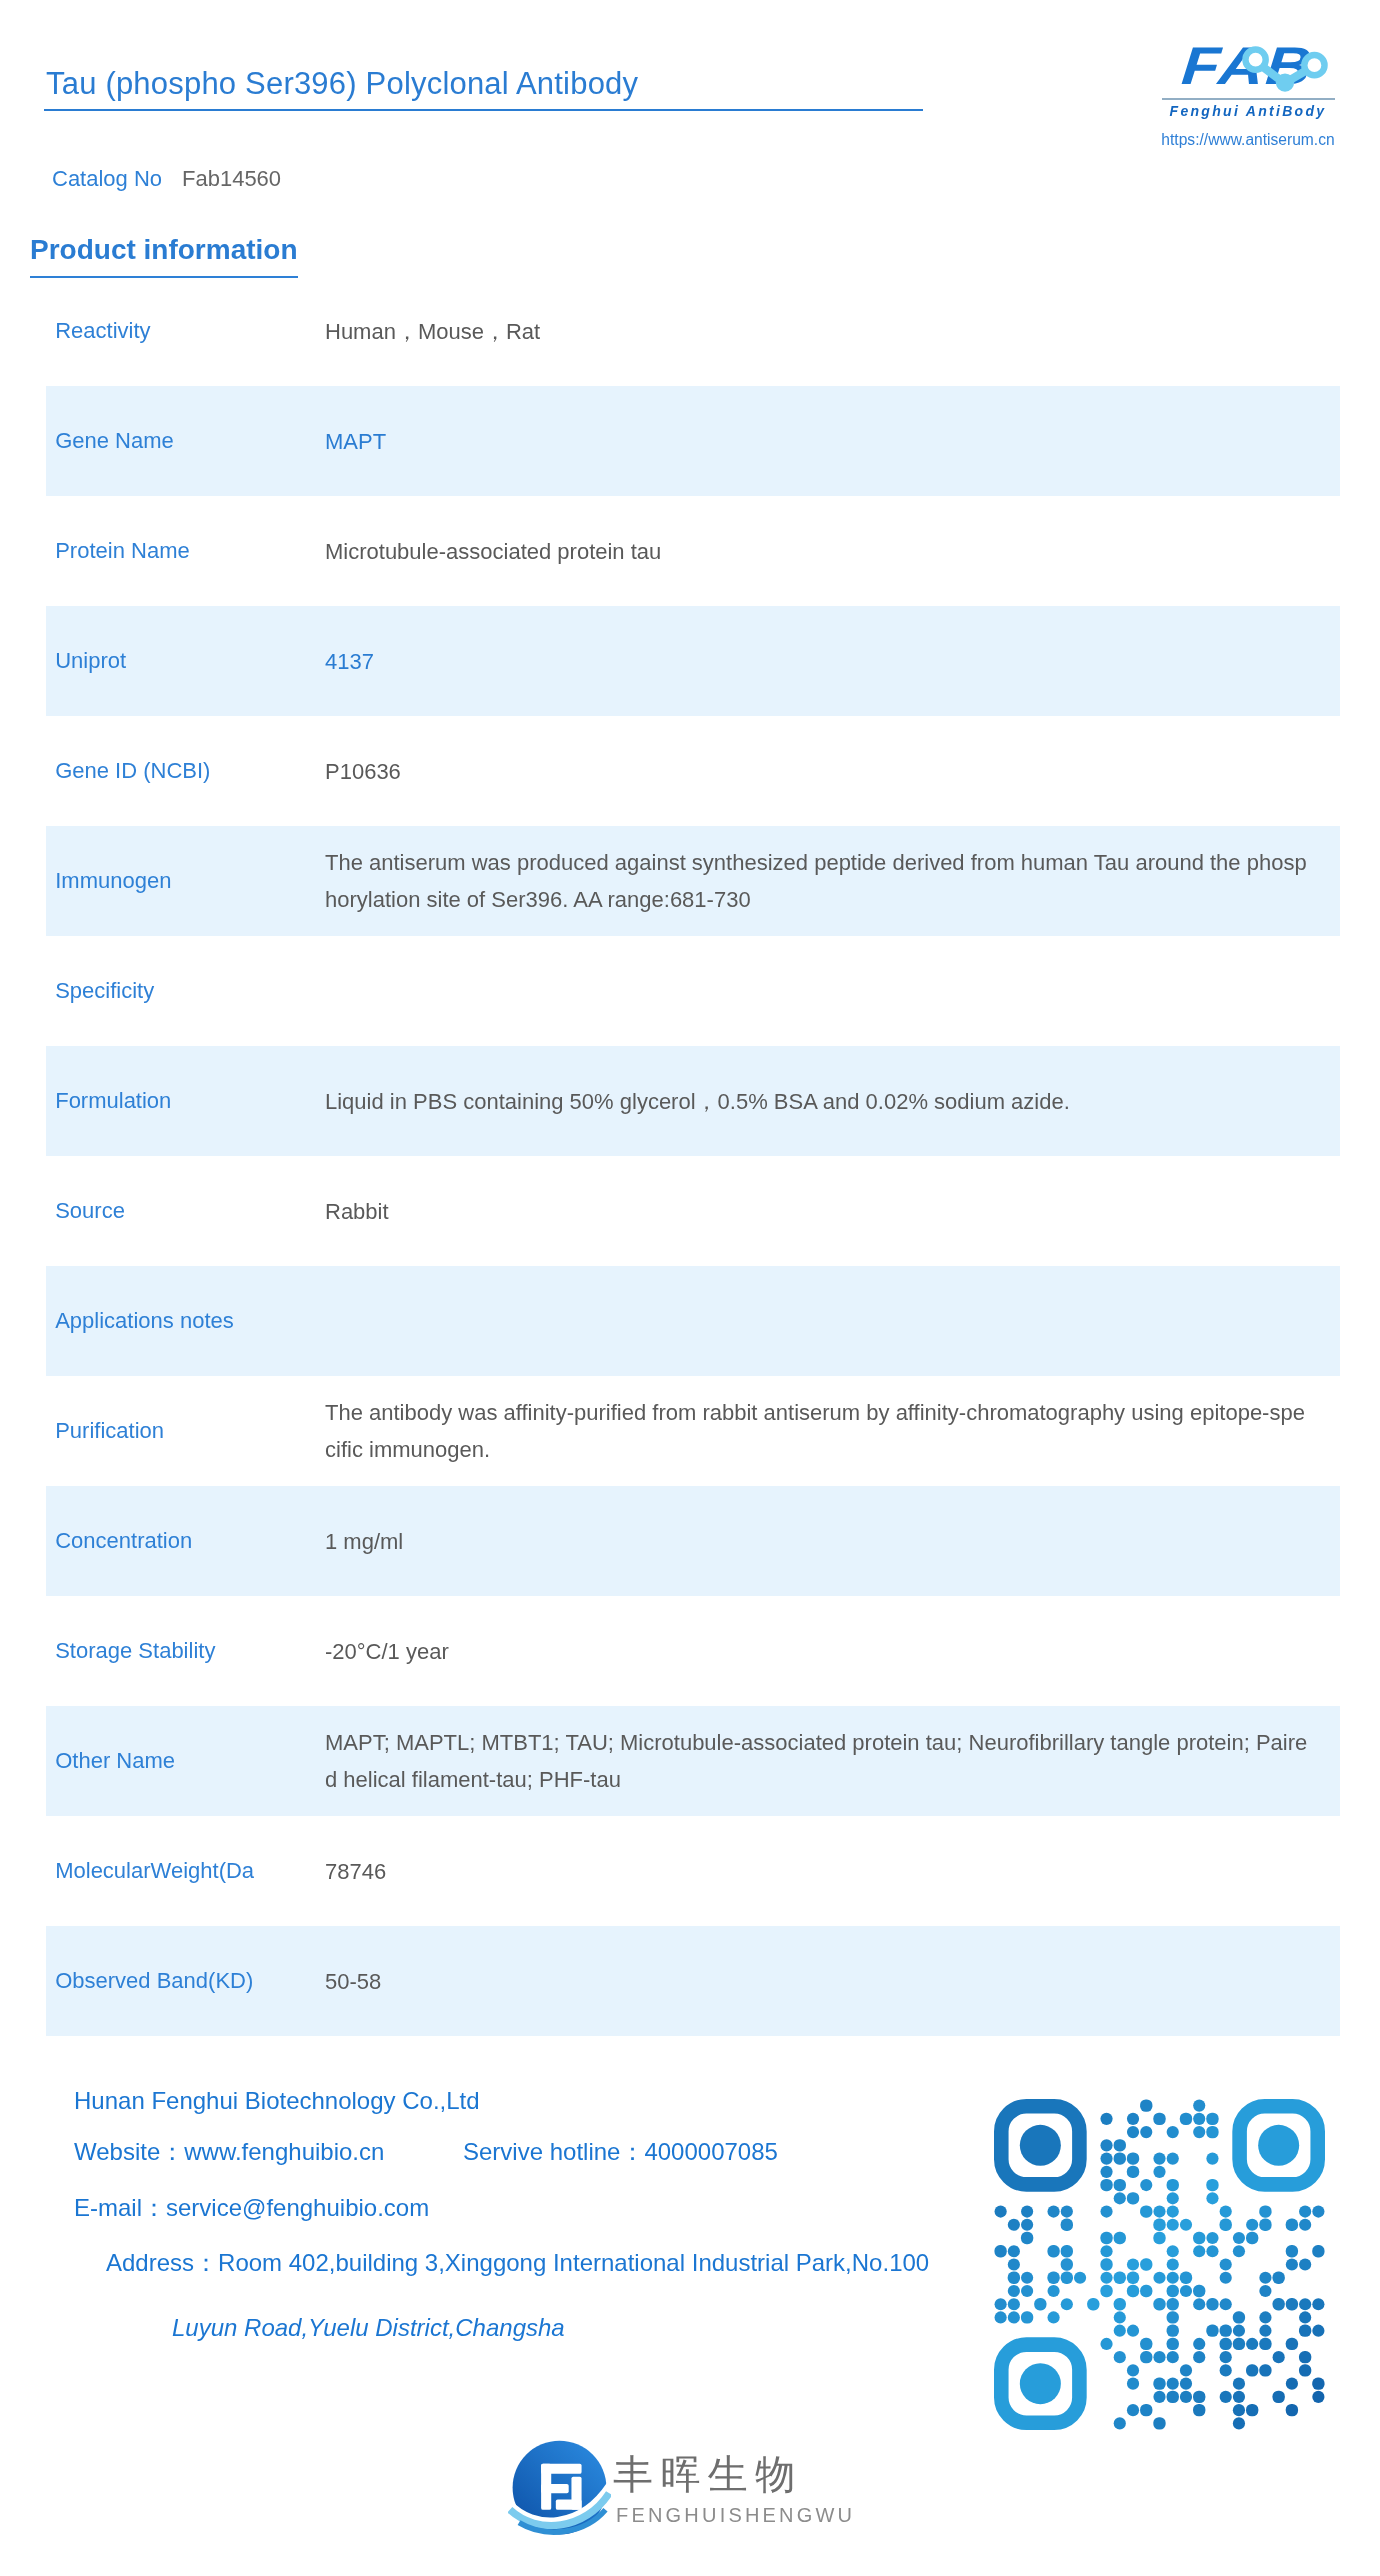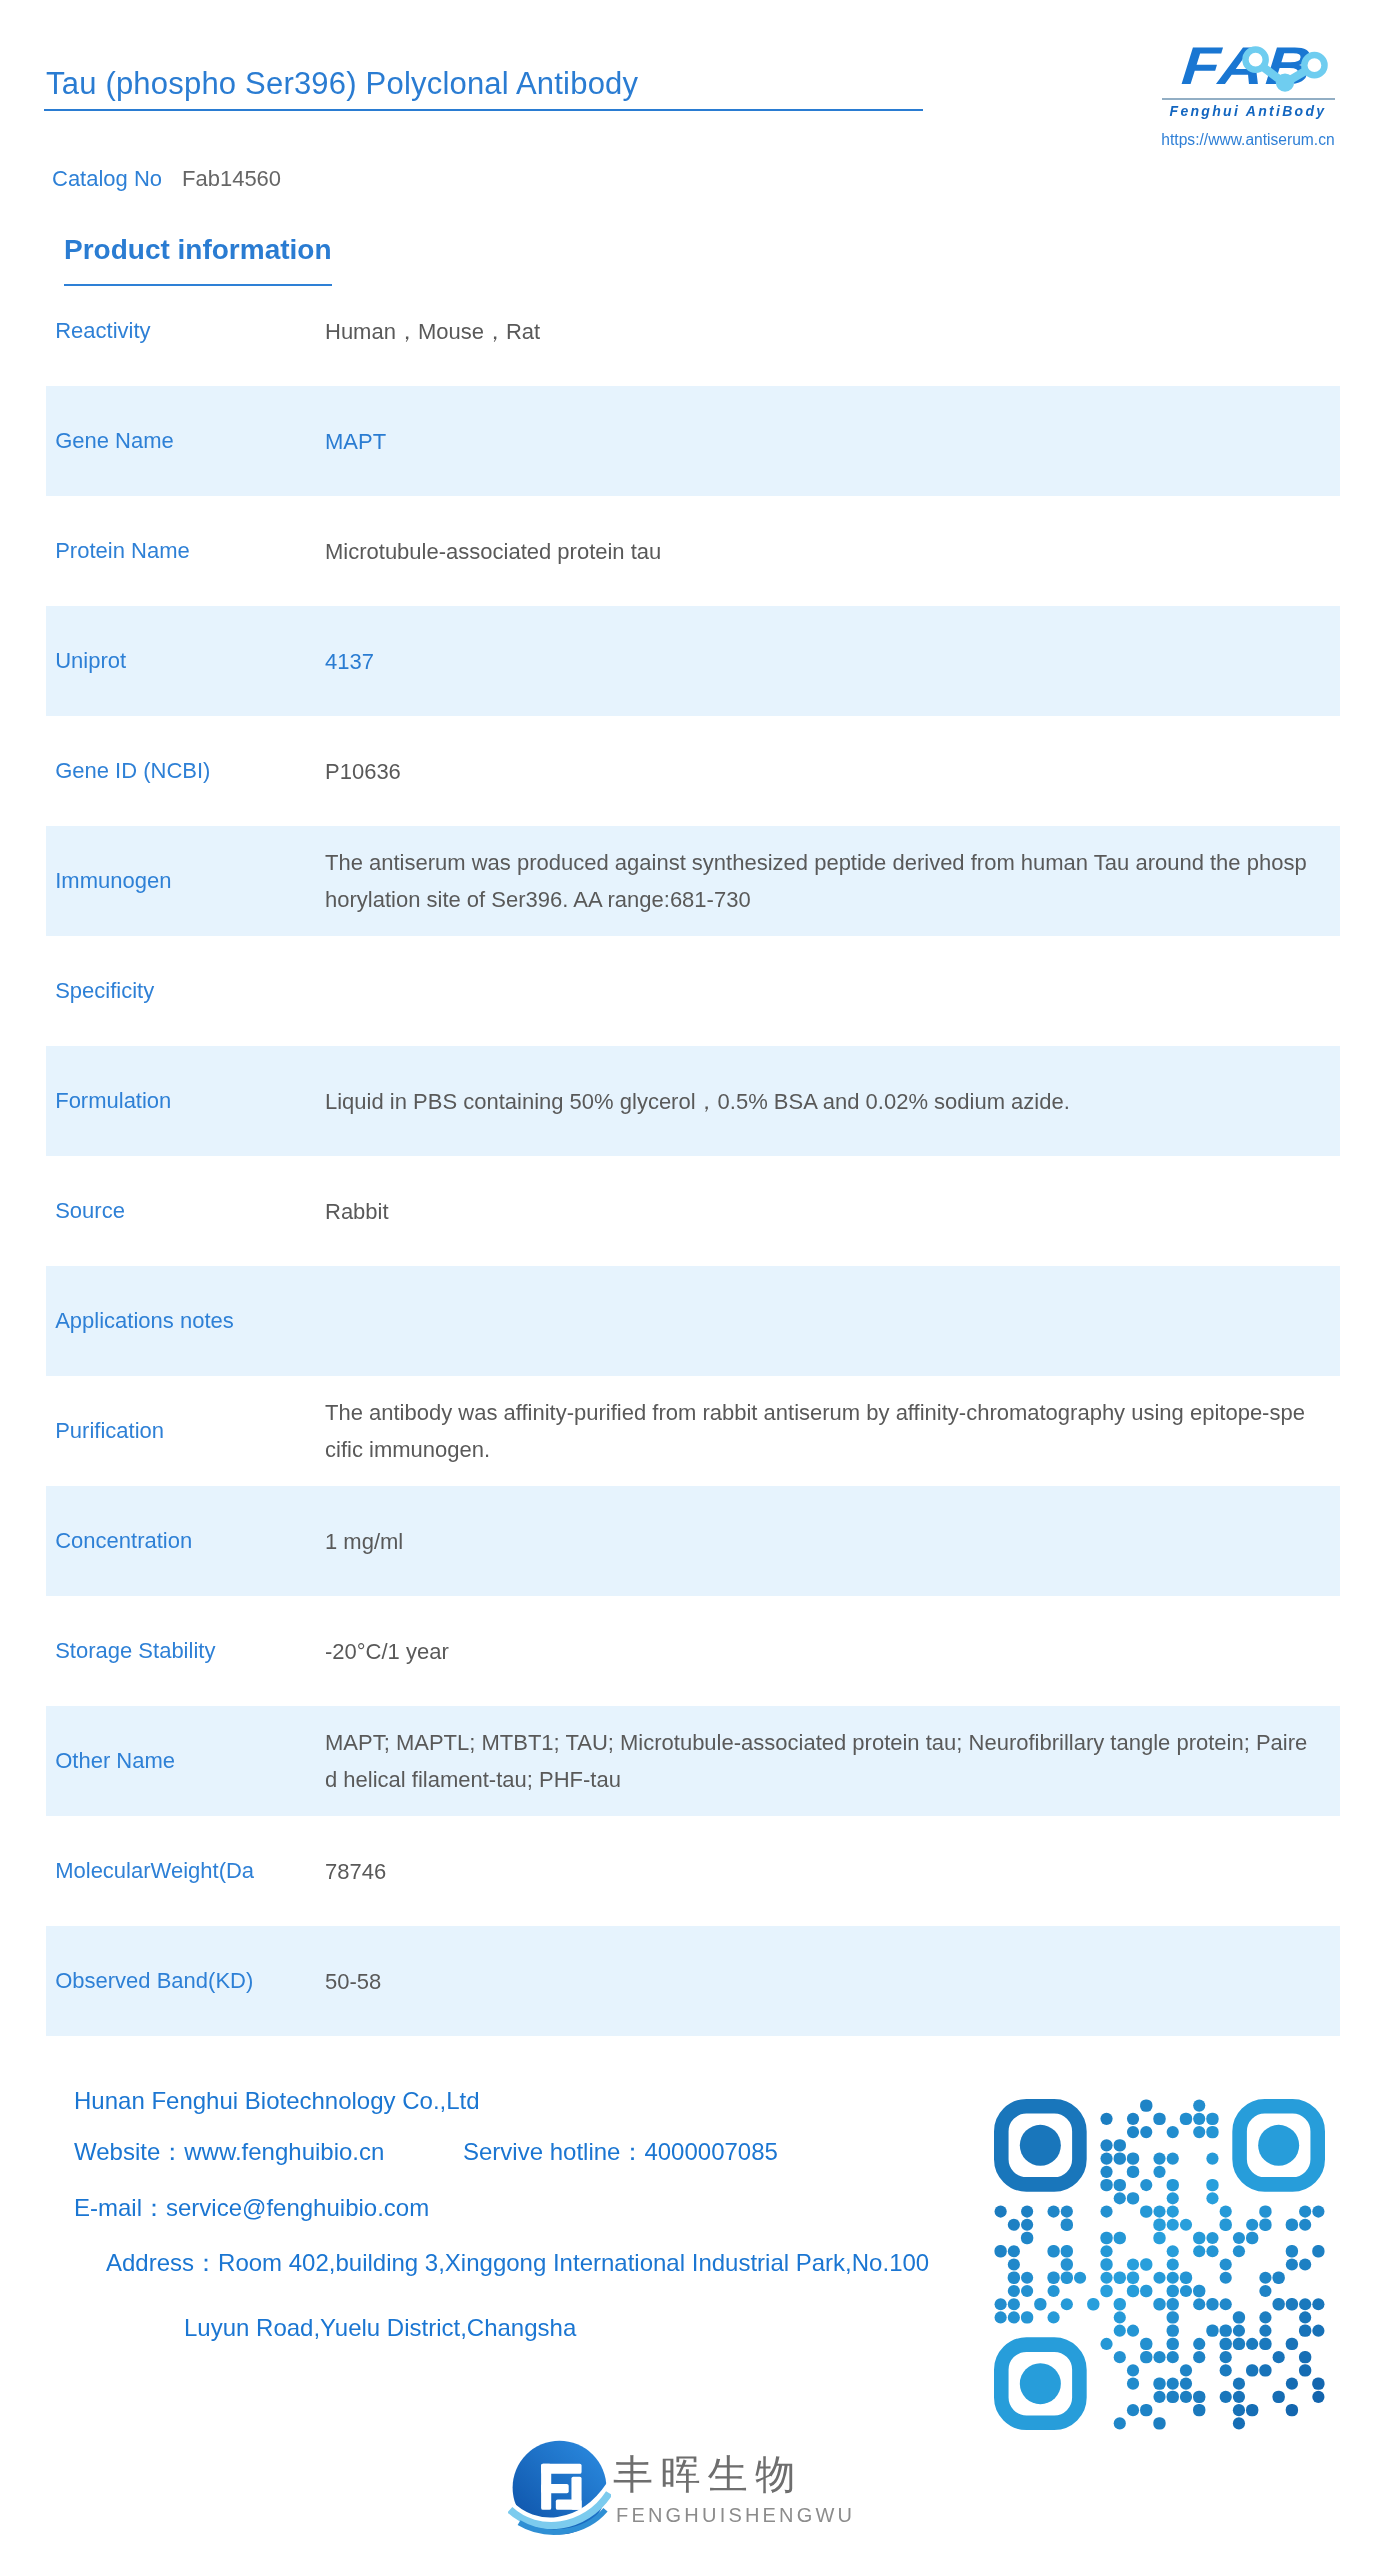--- a/index.html
+++ b/index.html
@@ -35,24 +35,24 @@
   .logo-subtitle {
     font-size:14px; font-weight:bold; font-style:italic;
     color:#1366c0; letter-spacing:2.3px; white-space:nowrap;
   }
   .logo-url { margin-top:12px; font-size:15.6px; color:#2e7fd6; }
   .catalog-line { position:absolute; left:52px; top:166px; font-size:22px; }
   .catalog-label { color:#2e80d6; display:inline-block; width:130px; }
   .catalog-value { color:#666666; }
   
   .section-title {
-    position:absolute; left:64px; top:234px;
+    position:absolute; left:30px; top:234px;
     display:inline-block;
     font-size:28px; color:#2a7cd2;
-    padding-bottom:18px;
+    padding-bottom:10px;
     border-bottom:2.8px solid #2e80d6;
   }
   
   .product-table { position:absolute; left:46px; top:276px; width:1294px; }
   .row { position:relative; height:110px; }
   .row:nth-child(even) { background:#e6f3fd; }
   .row-label {
     position:absolute; left:9.2px; top:0; width:267px; height:110px;
     display:flex; align-items:center;
     font-size:22px; color:#2e80d6;
@@ -65,21 +65,21 @@
   }
   .row-value > span { display:block; }
   .row.value-blue .row-value { color:#2a7cd2; }
   
   .footer-line { position:absolute; left:74px; font-size:24px; color:#1b76d2; line-height:29px; white-space:nowrap; }
   .f1 { top:2086px; }
   .f2 { top:2137px; width:920px; }
   .f2 .hotline { position:absolute; left:389px; top:0; }
   .f3 { top:2193px; }
   .f4 { top:2248px;margin-left:32px; }
-  .f5 { top:2313px; left:184px; }
+  .f5 { top:2313px; left:172px;font-style:italic; }
   
   .qr-code { position:absolute; left:994px; top:2099px; width:331px; height:331px; }
   
   .brand-logo { position:absolute; left:508px; top:2438px; }
   .brand-name-cn {
     position:absolute; left:613px; top:2447px;
     font-size:40px; color:#6e6e6e; letter-spacing:7.4px;
     font-family:"Liberation Sans","DejaVu Sans",sans-serif;
   }
   .brand-name-en {

